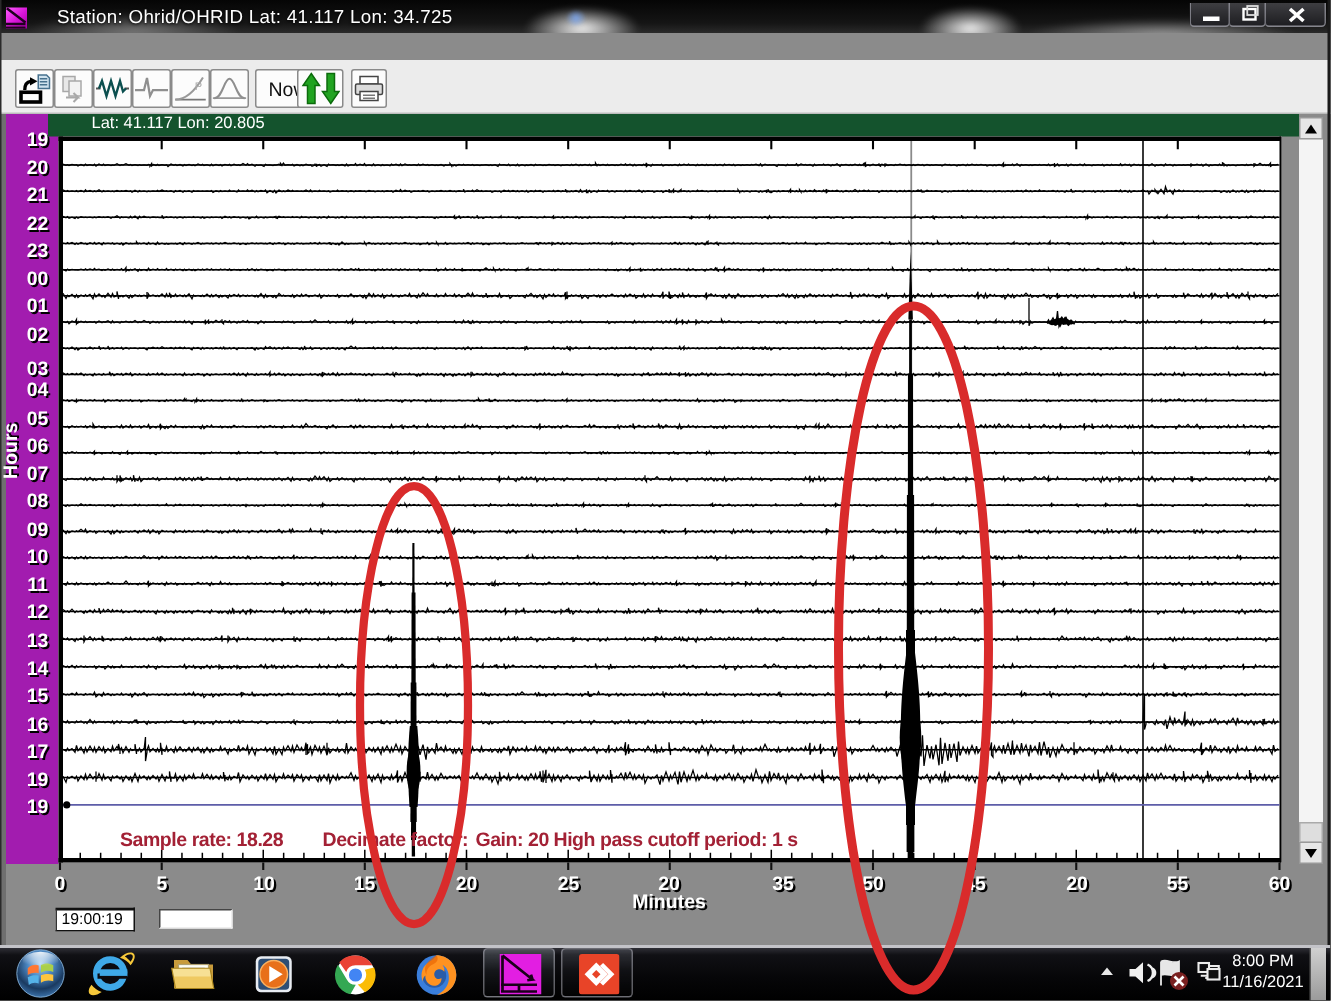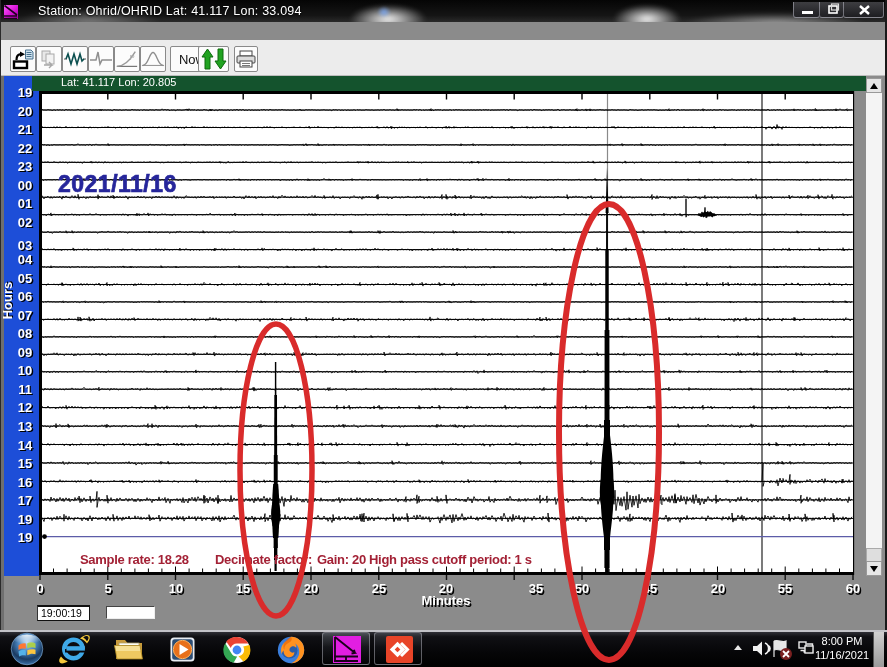--- a/index.html
+++ b/index.html
@@ -15,21 +15,21 @@
 #menubar { position:absolute; left:0; top:22px; width:100%; height:17px; background:linear-gradient(#fbfbff,#eef0f8); border-bottom:1px solid #c8c8d4; font-size:11px; color:#3a3a3a; }
 #menubar span { position:absolute; top:2px; }
 
 #toolbar { position:absolute; left:0; top:40px; width:100%; height:36px; background:#ececec; border-bottom:1px solid #bdbdbd; }
 .tb { position:absolute; top:6px; height:26px; background:#fcfcfc; border:1px solid #8a8a8a; border-radius:2px; display:flex; align-items:center; justify-content:center; }
 .now { font-size:13px; color:#111; }
 
 #client { position:absolute; left:0; top:76px; width:100%; height:554px; background:#8b8b8b; }
 #latbar { position:absolute; left:32px; top:0px; width:834px; height:15px; background:#14532d; color:#fff; font-size:11px; padding-left:29px; }
 #leftcol { position:absolute; left:0; top:0; width:4px; height:554px; background:#6f6f6f; }
-#hourstrip { position:absolute; left:4px; top:0px; width:35px; height:500px; background:#1d4ed8; }
+#hourstrip { position:absolute; left:4px; top:0px; width:35px; height:500px; background:#a21caf; }
 .hl { position:absolute; left:8px; width:26px; text-align:center; font-size:13px; font-weight:bold; color:#fff; text-shadow:1.4px 1.4px 0 #000; }
 #vhours { position:absolute; left:-16px; top:217px; width:46px; text-align:center; transform:rotate(-90deg); font-size:13px; font-weight:bold; color:#fff; text-shadow:1px 1px 0 #000; }
 .xl { position:absolute; top:505px; width:40px; text-align:center; font-size:13px; font-weight:bold; color:#fff; text-shadow:1.5px 1.5px 0 #000; }
 #minutes { position:absolute; left:406px; top:517px; width:80px; text-align:center; font-size:13px; font-weight:bold; color:#fff; text-shadow:1.5px 1.5px 0 #000; }
 #date { position:absolute; left:58px; top:95px; font-size:23px; font-weight:bold; color:#26269b; letter-spacing:0.5px; z-index:5; -webkit-text-stroke:0.7px #26269b; }
 #samptext { position:absolute; left:0; top:476px; width:100%; font-size:13px; font-weight:bold; color:#a32135; z-index:6; }
 #samptext span { position:absolute; white-space:nowrap; letter-spacing:-0.3px; }
 .inbox { position:absolute; background:#fff; border:1px solid #111; border-top-width:2px; border-left-color:#333; font-size:10.5px; color:#000; padding-left:3px; }
 
 #sbar { position:absolute; left:866px; top:2px; width:16px; height:498px; background:#f4f4f4; }
@@ -46,21 +46,21 @@
 <div id="screen">
   <div id="titlebar">
     <div class="glow" style="left:348px;width:80px;top:4px;height:30px"></div>
     <div class="glow" style="left:612px;width:70px;top:4px;height:30px"></div>
     <div class="glow" style="left:680px;top:12px;width:190px;height:22px;opacity:0.55"></div>
     <div class="glow" style="left:14px;opacity:0.4;width:150px"></div>
     <div style="position:absolute;left:377px;top:6px;width:14px;height:12px;background:radial-gradient(rgba(120,170,255,0.8),rgba(120,170,255,0) 70%);filter:blur(1px)"></div>
     <div id="appico"><svg width="14" height="14" viewBox="0 0 14 14">
           <path d="M0.5 0.5 L13 10 M0 11 h13 M0 13.5 h13" stroke="#200020" stroke-width="1.6" fill="none"></path>
         </svg></div>
-    <span id="title">Station: Ohrid/OHRID Lat: 41.117 Lon: 33.094</span>
+    <span id="title">Station: Ohrid/OHRID Lat: 41.117 Lon: 34.725</span>
     <div id="winbtns">
       <div class="wb" style="width:27px"><svg width="27" height="16">
             <rect x="8" y="9" width="11" height="3" fill="#fff"></rect>
           </svg></div>
       <div class="wb" style="width:25px"><svg width="25" height="16">
             <rect x="9" y="4" width="8" height="7" fill="none" stroke="#fff" stroke-width="1.6"></rect>
             <rect x="11.5" y="2" width="7" height="6" fill="none" stroke="#ddd" stroke-width="1.2"></rect>
           </svg></div>
       <div class="wb" style="width:41px"><svg width="41" height="16">
             <path d="M16 4 L25 12 M25 4 L16 12" stroke="#fff" stroke-width="2.4"></path>
@@ -234,28 +234,27 @@
         <ellipse cx="607" cy="492" rx="7.2" ry="24" fill="#000"></ellipse>
       </svg>
     <div id="vhours">Hours</div>
     <div class="xl" style="left:20px">0</div>
       <div class="xl" style="left:88px">5</div>
       <div class="xl" style="left:156px">10</div>
       <div class="xl" style="left:223px">15</div>
       <div class="xl" style="left:291px">20</div>
       <div class="xl" style="left:359px">25</div>
       <div class="xl" style="left:426px">20</div>
-      <div class="xl" style="left:516px">35</div>
+      <div class="xl" style="left:502px">35</div>
       <div class="xl" style="left:562px">50</div>
       <div class="xl" style="left:630px">45</div>
       <div class="xl" style="left:698px">20</div>
       <div class="xl" style="left:765px">55</div>
       <div class="xl" style="left:833px">60</div>
     <div id="minutes">Minutes</div>
-    <div id="date">2021/11/16</div>
     <div id="samptext">
       <span style="left:80px">Sample rate: 18.28</span>
       <span style="left:215px">Decimate factor:</span>
       <span style="left:317px">Gain: 20</span>
       <span style="left:369px">High pass cutoff period: 1 s</span>
     </div>
     <div class="inbox" style="left:37px;top:529px;width:53px;height:16px">19:00:19</div>
     <div class="inbox" style="left:106px;top:530px;width:49px;height:13px;border:1px solid #444;border-right-color:#eee;border-bottom-color:#eee"></div>
     <div id="sbar">
       <div class="sbtn" style="top:0">

